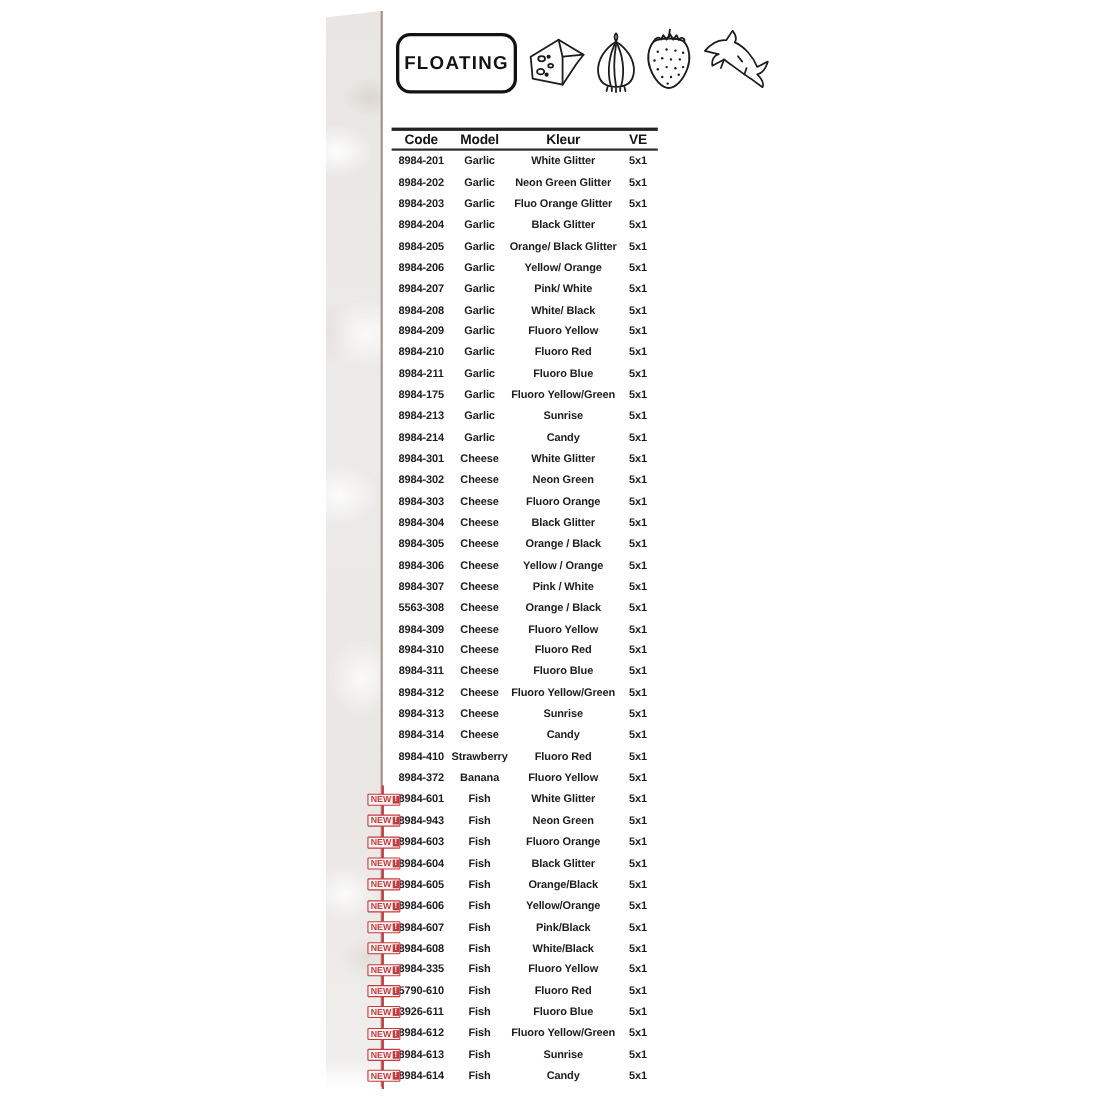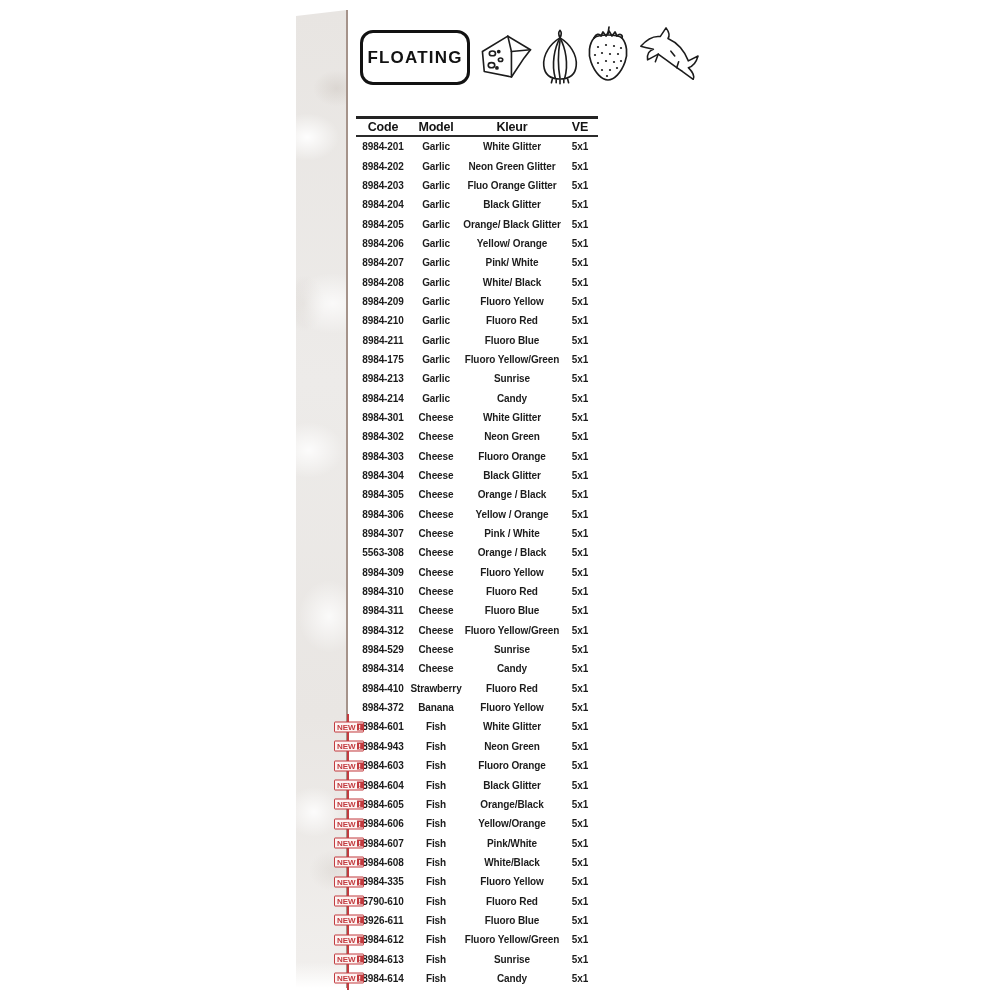--- a/index.html
+++ b/index.html
@@ -347,21 +347,21 @@
   </div>
         <div class="trow">
 
     <span class="c-code">8984-312</span>
     <span class="c-model">Cheese</span>
     <span class="c-kleur">Fluoro Yellow/Green</span>
     <span class="c-ve">5x1</span>
   </div>
         <div class="trow">
 
-    <span class="c-code">8984-529</span>
+    <span class="c-code">8984-313</span>
     <span class="c-model">Cheese</span>
     <span class="c-kleur">Sunrise</span>
     <span class="c-ve">5x1</span>
   </div>
         <div class="trow">
 
     <span class="c-code">8984-314</span>
     <span class="c-model">Cheese</span>
     <span class="c-kleur">Candy</span>
     <span class="c-ve">5x1</span>
@@ -440,21 +440,21 @@
     <span class="c-kleur">Yellow/Orange</span>
     <span class="c-ve">5x1</span>
   </div>
         <div class="trow">
     <span class="new-badge">
       <span class="new-text">NEW</span>
       <span class="new-excl">!</span>
     </span>
     <span class="c-code">8984-607</span>
     <span class="c-model">Fish</span>
-    <span class="c-kleur">Pink/White</span>
+    <span class="c-kleur">Pink/Black</span>
     <span class="c-ve">5x1</span>
   </div>
         <div class="trow">
     <span class="new-badge">
       <span class="new-text">NEW</span>
       <span class="new-excl">!</span>
     </span>
     <span class="c-code">8984-608</span>
     <span class="c-model">Fish</span>
     <span class="c-kleur">White/Black</span>

